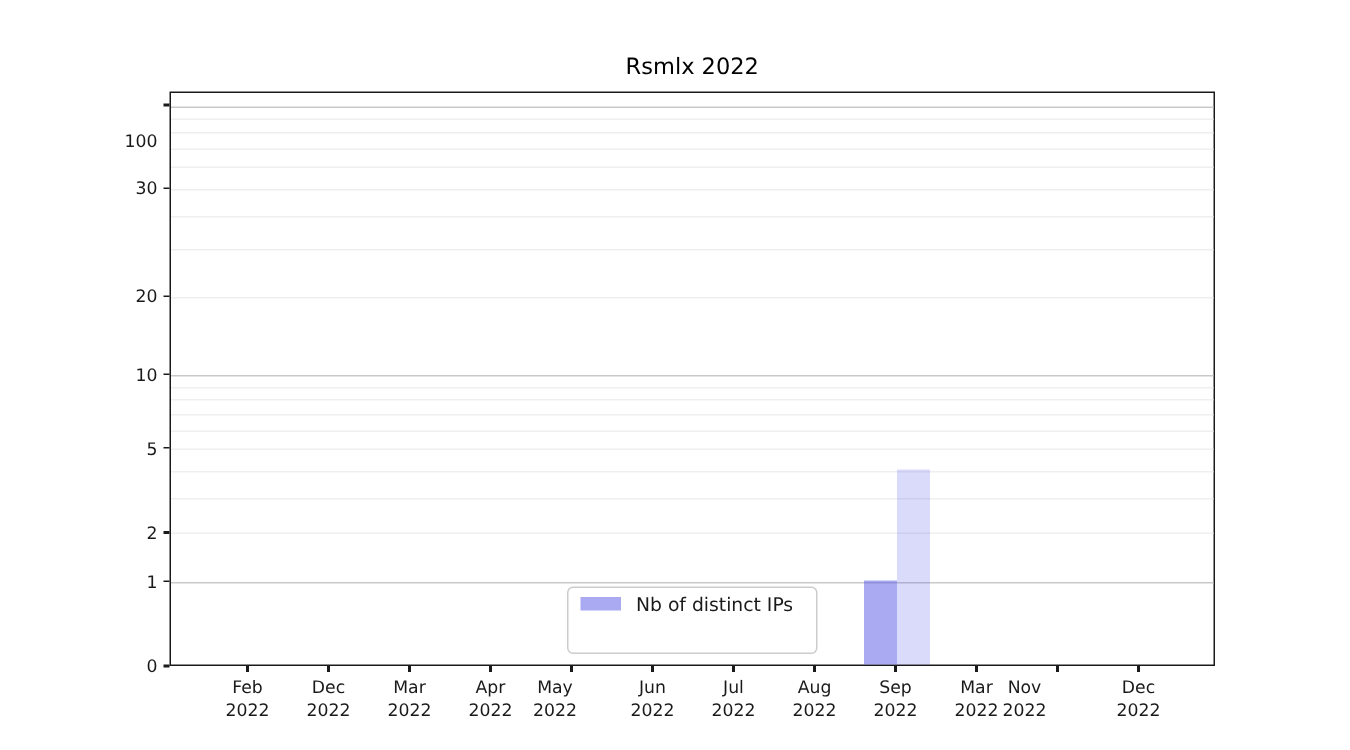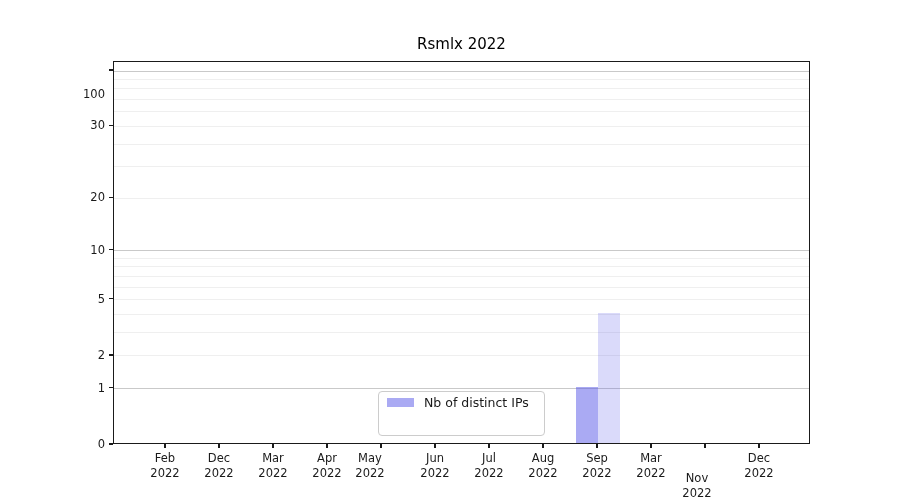--- a/index.html
+++ b/index.html
@@ -114,21 +114,21 @@
       <div class="xtick" style="left: 542.4px; top: 444px;"></div>
       <div class="xlabel" style="left: 516px; top: 451px;">Aug
 2022</div>
       <div class="xtick" style="left: 596.4px; top: 444px;"></div>
       <div class="xlabel" style="left: 570px; top: 451px;">Sep
 2022</div>
       <div class="xtick" style="left: 650.4px; top: 444px;"></div>
       <div class="xlabel" style="left: 624px; top: 451px;">Mar
 2022</div>
       <div class="xtick" style="left: 704.4px; top: 444px;"></div>
-      <div class="xlabel" style="left: 670px; top: 451px; margin-top: 20px;">Nov
+      <div class="xlabel" style="left: 656px; top: 451px;">Nov
 2022</div>
       <div class="xtick" style="left: 758.4px; top: 444px;"></div>
       <div class="xlabel" style="left: 732px; top: 451px;">Dec
 2022</div>
     </div>
 
   <div class="legend">
     <div class="legend-row">
       <span class="legend-swatch" id="swatch-0" style="background: rgba(85, 85, 232, 0.5);"></span>
       <span class="legend-label">Nb of distinct IPs</span>

